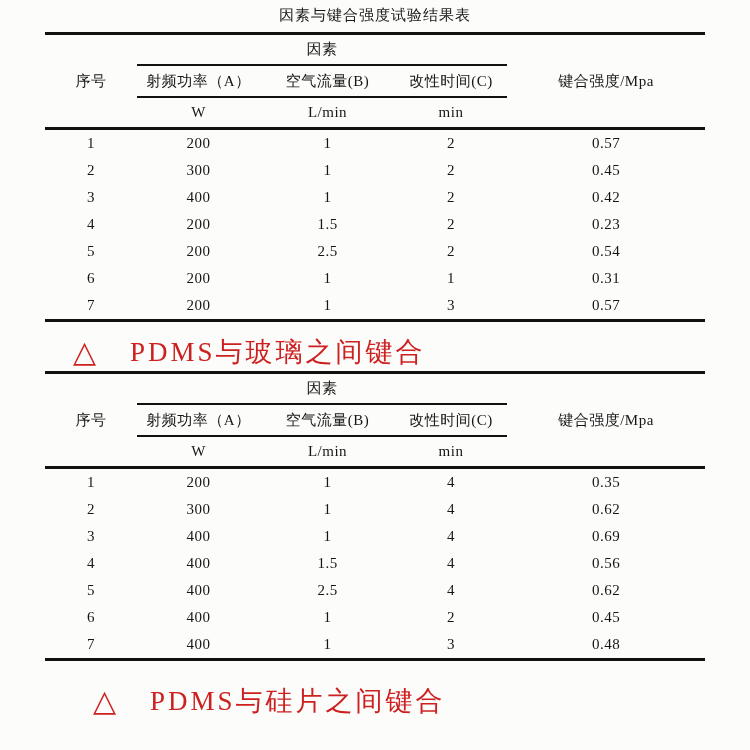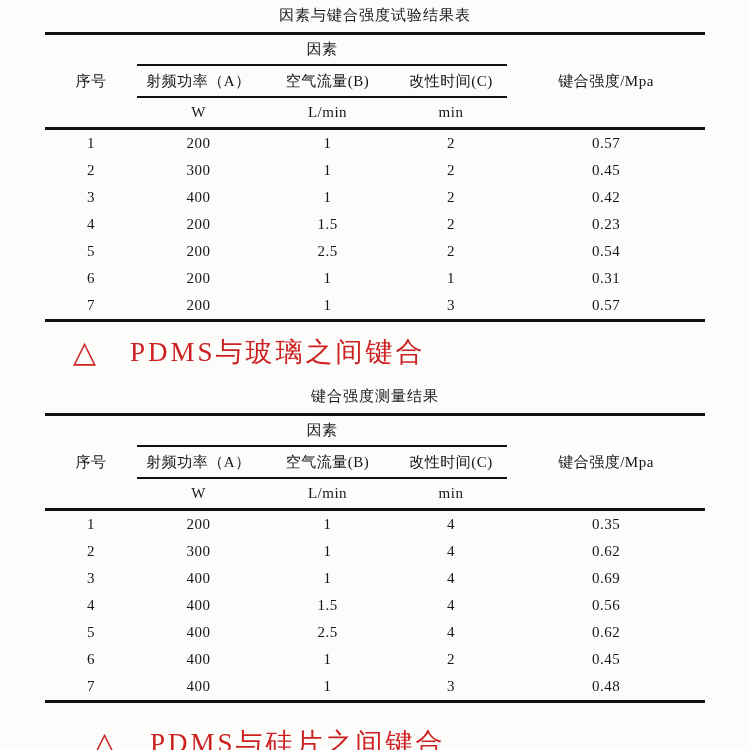--- a/index.html
+++ b/index.html
@@ -160,21 +160,20 @@
           <td class="last-col">0.57</td>
         </tr>
       </tbody>
   </table>
 
   <div class="red-caption first">
     <span class="tri">△</span>
     <span class="txt">PDMS与玻璃之间键合</span>
   </div>
 
-  <div class="tbl-title second">键合强度测量结果</div>
 
   <table class="results">
     <colgroup>
       <col class="c1">
         <col class="c2">
         <col class="c3">
         <col class="c4">
         <col class="c5">
     </colgroup>
     <thead>

